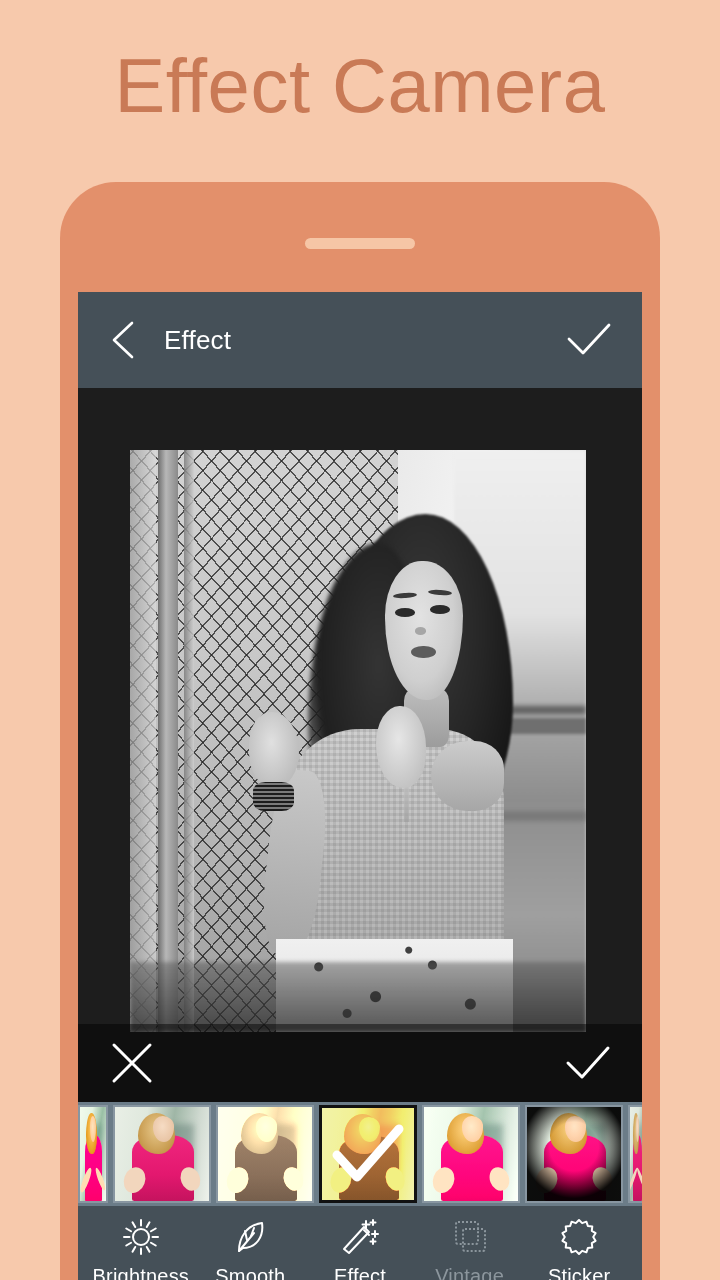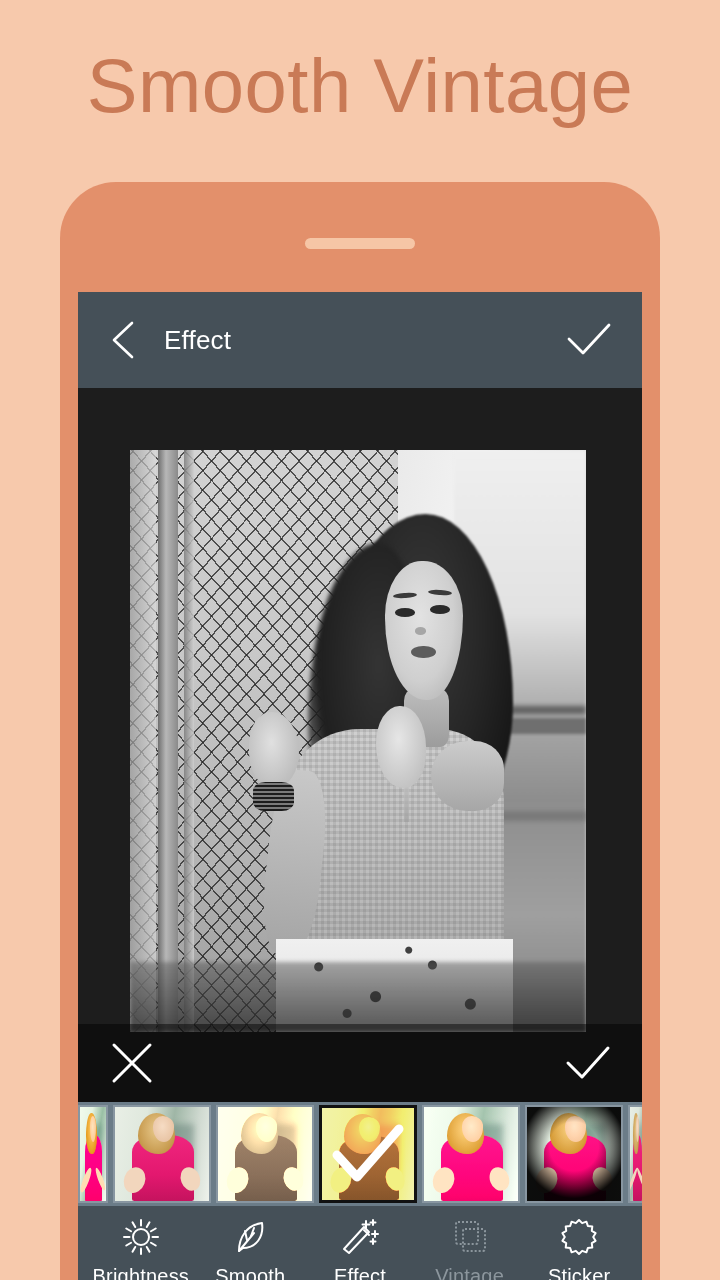--- a/index.html
+++ b/index.html
@@ -358,21 +358,21 @@
     align-items:center; gap:7px;
     cursor:pointer; width:106px;
   }
   .tool-label{ color:#ffffff; font-size:20px; letter-spacing:.2px; }
   .tool.disabled .tool-label{ color:#8c969d; }
   .tool-icon{ height:42px; display:flex; align-items:center; justify-content:center; }
 </style>
 </head>
 <body>
 
-<div class="promo-title">Smooth Vintage</div>
+<div class="promo-title">Effect Camera</div>
 
 <div class="phone">
   <div class="speaker"></div>
 
   <div class="screen">
 
     <div class="appbar">
       <div class="appbar-back">
         <svg width="28" height="40" viewBox="0 0 28 40">
           <path d="M23 3 L5 20 L23 37" fill="none" stroke="#ffffff" stroke-width="2.6" stroke-linecap="round" stroke-linejoin="round"></path>

